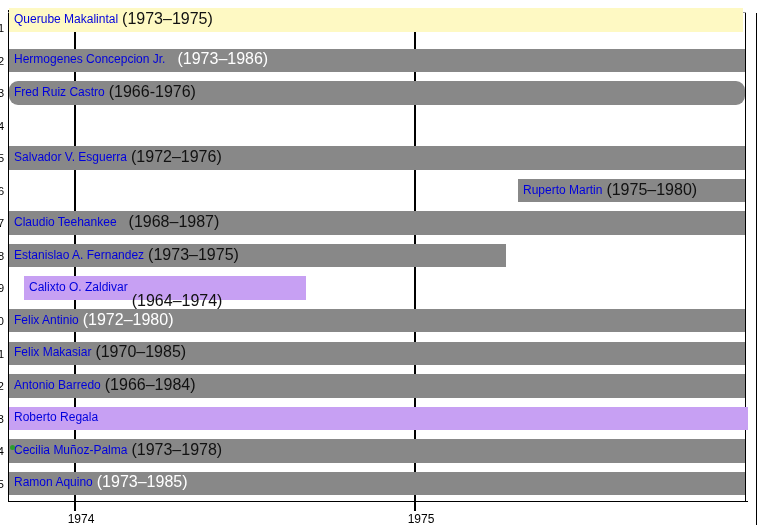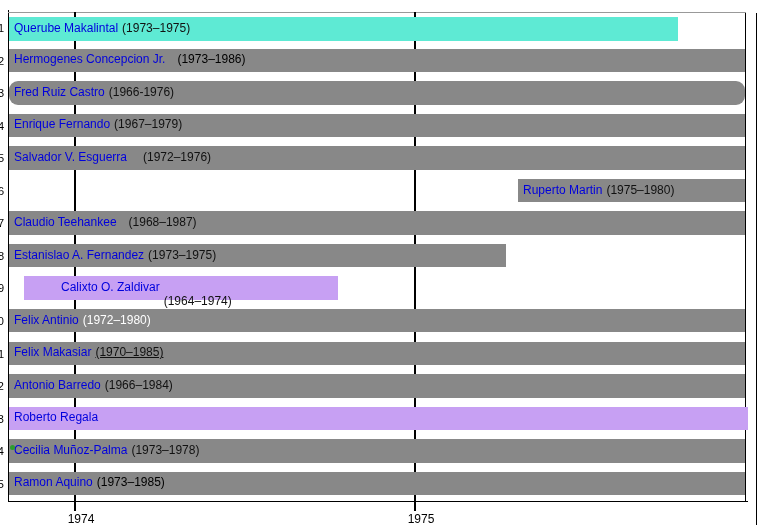--- a/index.html
+++ b/index.html
@@ -13,21 +13,21 @@
   .tick{position:absolute;width:1.2px;background:#000;z-index:4;}
   .ticklabel{
     position:absolute;font-size:12px;color:#000;transform:translateX(-50%);
     white-space:nowrap;z-index:4;margin-left:6px;
   }
   .bar{
     position:absolute;height:23.5px;z-index:2;display:flex;align-items:center;
     white-space:nowrap;overflow:visible;
   }
   .bar .nm{font-size:12px;margin-left:5px;position:relative;top:-1px;}
-  .bar .tm{font-size:12px;color:#111;margin-left:4px;position:relative;top:-1px;}
+  .bar .tm{font-size:16px;color:#111;margin-left:4px;position:relative;top:-1px;}
   .rownum{
     position:absolute;font-size:11px;color:#000;z-index:0;
     transform:translateY(-50%);text-align:right;
   }
   .greendot{
     position:absolute;width:5px;height:5px;border-radius:50%;z-index:3;
   }
 </style>
 </head>
 <body>
@@ -39,88 +39,84 @@
   <div class="vline" style="left:744.5px;top:13px;width:1.5px;height:489px;"></div>
   <div class="vline" style="left:755.5px;top:13px;width:1.5px;height:512px;"></div>
   <div class="hline" style="left:7.5px;top:500.5px;width:740px;height:1.5px;"></div>
 
 <div class="gridline" style="left: 74.4px; top: 12px; height: 488.5px;"></div>
     <div class="tick" style="left: 74.4px; top: 500.5px; height: 10px;"></div>
     <div class="ticklabel" style="left: 75px; top: 512px;">1974</div>
     <div class="gridline" style="left: 414.4px; top: 12px; height: 488.5px;"></div>
     <div class="tick" style="left: 414.4px; top: 500.5px; height: 10px;"></div>
     <div class="ticklabel" style="left: 415px; top: 512px;">1975</div>
-    <div class="bar" style="left: 9.04px; top: 17px; width: 669px; background: #5eead4;">
+    <div class="bar" style="left: 9.04px; top: 8px; width: 734px; background: #fef9c3;">
       <span class="nm" style="color: rgb(0, 0, 221);">Querube Makalintal</span>
       <span class="tm" style="color: rgb(17, 17, 17);">(1973–1975)</span>
     </div>
     <div class="rownum" style="right: 771px; top: 28px; width: 40px;">1</div>
     <div class="bar" style="left: 9.04px; top: 48.55px; width: 736.1px; background: rgb(136, 136, 136); gap: 8px;">
       <span class="nm" style="color: rgb(0, 0, 221);">Hermogenes Concepcion Jr.</span>
-      <span class="tm" style="color: #000000;">(1973–1986)</span>
+      <span class="tm" style="color: #ffffff;">(1973–1986)</span>
     </div>
     <div class="rownum" style="right: 771px; top: 60.55px; width: 40px;">2</div>
     <div class="bar" style="left: 9.04px; top: 81.1px; width: 736.1px; background: rgb(136, 136, 136); border-radius: 9px;">
       <span class="nm" style="color: rgb(0, 0, 221);">Fred Ruiz Castro</span>
       <span class="tm" style="color: rgb(17, 17, 17);">(1966-1976)</span>
     </div>
     <div class="rownum" style="right: 771px; top: 93.1px; width: 40px;">3</div>
-    <div class="bar" style="left: 9.04px; top: 113.65px; width: 736.1px; background: rgb(136, 136, 136);">
-      <span class="nm" style="color: rgb(0, 0, 221);">Enrique Fernando</span>
-      <span class="tm" style="color: rgb(17, 17, 17);">(1967–1979)</span>
-    </div>
     <div class="rownum" style="right: 771px; top: 125.65px; width: 40px;">4</div>
-    <div class="bar" style="left: 9.04px; top: 146.2px; width: 736.1px; background: rgb(136, 136, 136); gap: 12px;">
+    <div class="bar" style="left: 9.04px; top: 146.2px; width: 736.1px; background: rgb(136, 136, 136);">
       <span class="nm" style="color: rgb(0, 0, 221);">Salvador V. Esguerra</span>
       <span class="tm" style="color: rgb(17, 17, 17);">(1972–1976)</span>
     </div>
     <div class="rownum" style="right: 771px; top: 158.2px; width: 40px;">5</div>
     <div class="bar" style="left: 518.02px; top: 178.75px; width: 227.12px; background: rgb(136, 136, 136);">
       <span class="nm" style="color: rgb(0, 0, 221);">Ruperto Martin</span>
       <span class="tm" style="color: rgb(17, 17, 17);">(1975–1980)</span>
     </div>
     <div class="rownum" style="right: 771px; top: 190.75px; width: 40px;">6</div>
     <div class="bar" style="left: 9.04px; top: 211.3px; width: 736.1px; background: rgb(136, 136, 136); gap: 8px;">
       <span class="nm" style="color: rgb(0, 0, 221);">Claudio Teehankee</span>
       <span class="tm" style="color: rgb(17, 17, 17);">(1968–1987)</span>
     </div>
     <div class="rownum" style="right: 771px; top: 223.3px; width: 40px;">7</div>
     <div class="bar" style="left: 9.04px; top: 243.85px; width: 497.08px; background: rgb(136, 136, 136);">
       <span class="nm" style="color: rgb(0, 0, 221);">Estanislao A. Fernandez</span>
       <span class="tm" style="color: rgb(17, 17, 17);">(1973–1975)</span>
     </div>
     <div class="rownum" style="right: 771px; top: 255.85px; width: 40px;">8</div>
-    <div class="bar" style="left: 24px; top: 276.4px; width: 281.86px; background: rgb(199, 160, 243); padding-left: 32px;">
+    <div class="bar" style="left: 24px; top: 276.4px; width: 281.86px; background: rgb(199, 160, 243);">
       <span class="nm" style="color: rgb(0, 0, 221);">Calixto O. Zaldivar</span>
       <span class="tm" style="color: rgb(17, 17, 17); margin-top: 27px;">(1964–1974)</span>
     </div>
     <div class="rownum" style="right: 771px; top: 288.4px; width: 40px;">9</div>
     <div class="bar" style="left: 9.04px; top: 308.95px; width: 736.1px; background: rgb(136, 136, 136);">
       <span class="nm" style="color: rgb(0, 0, 221);">Felix Antinio</span>
       <span class="tm" style="color: #ffffff;">(1972–1980)</span>
     </div>
     <div class="rownum" style="right: 771px; top: 320.95px; width: 40px;">10</div>
     <div class="bar" style="left: 9.04px; top: 341.5px; width: 736.1px; background: rgb(136, 136, 136);">
       <span class="nm" style="color: rgb(0, 0, 221);">Felix Makasiar</span>
-      <span class="tm" style="color: rgb(17, 17, 17); text-decoration: underline;">(1970–1985)</span>
+      <span class="tm" style="color: rgb(17, 17, 17);">(1970–1985)</span>
     </div>
     <div class="rownum" style="right: 771px; top: 353.5px; width: 40px;">11</div>
     <div class="bar" style="left: 9.04px; top: 374.05px; width: 736.1px; background: rgb(136, 136, 136);">
       <span class="nm" style="color: rgb(0, 0, 221);">Antonio Barredo</span>
       <span class="tm" style="color: rgb(17, 17, 17);">(1966–1984)</span>
     </div>
     <div class="rownum" style="right: 771px; top: 386.05px; width: 40px;">12</div>
     <div class="bar" style="left: 9.04px; top: 406.6px; width: 738.82px; background: rgb(199, 160, 243);">
       <span class="nm" style="color: rgb(0, 0, 221);">Roberto Regala</span>
     </div>
     <div class="rownum" style="right: 771px; top: 418.6px; width: 40px;">13</div>
     <div class="bar" style="left: 9.04px; top: 439.15px; width: 736.1px; background: rgb(136, 136, 136);">
       <span class="nm" style="color: rgb(0, 0, 221);">Cecilia Muñoz-Palma</span>
       <span class="tm" style="color: rgb(17, 17, 17);">(1973–1978)</span>
     </div>
     <div class="rownum" style="right: 771px; top: 451.15px; width: 40px;">14</div>
     <div class="greendot" style="left: 10px; top: 445.15px; background: rgb(46, 158, 46);"></div>
     <div class="bar" style="left: 9.04px; top: 471.7px; width: 736.1px; background: rgb(136, 136, 136);">
       <span class="nm" style="color: rgb(0, 0, 221);">Ramon Aquino</span>
-      <span class="tm" style="color: #000000;">(1973–1985)</span>
+      <span class="tm" style="color: #ffffff;">(1973–1985)</span>
     </div>
     <div class="rownum" style="right: 771px; top: 483.7px; width: 40px;">15</div>
   </div>
 
 </body></html>

